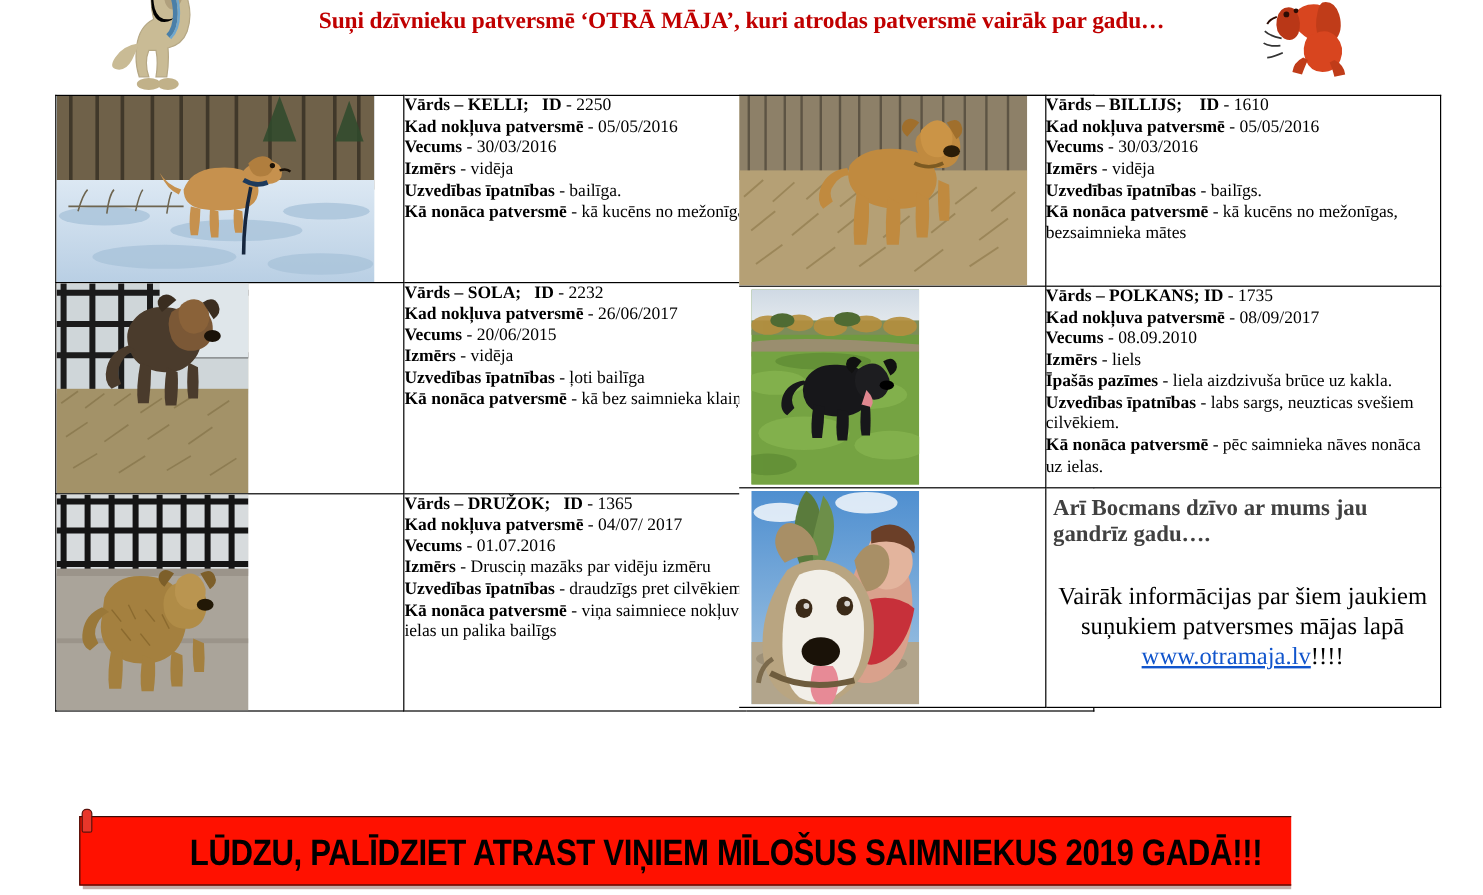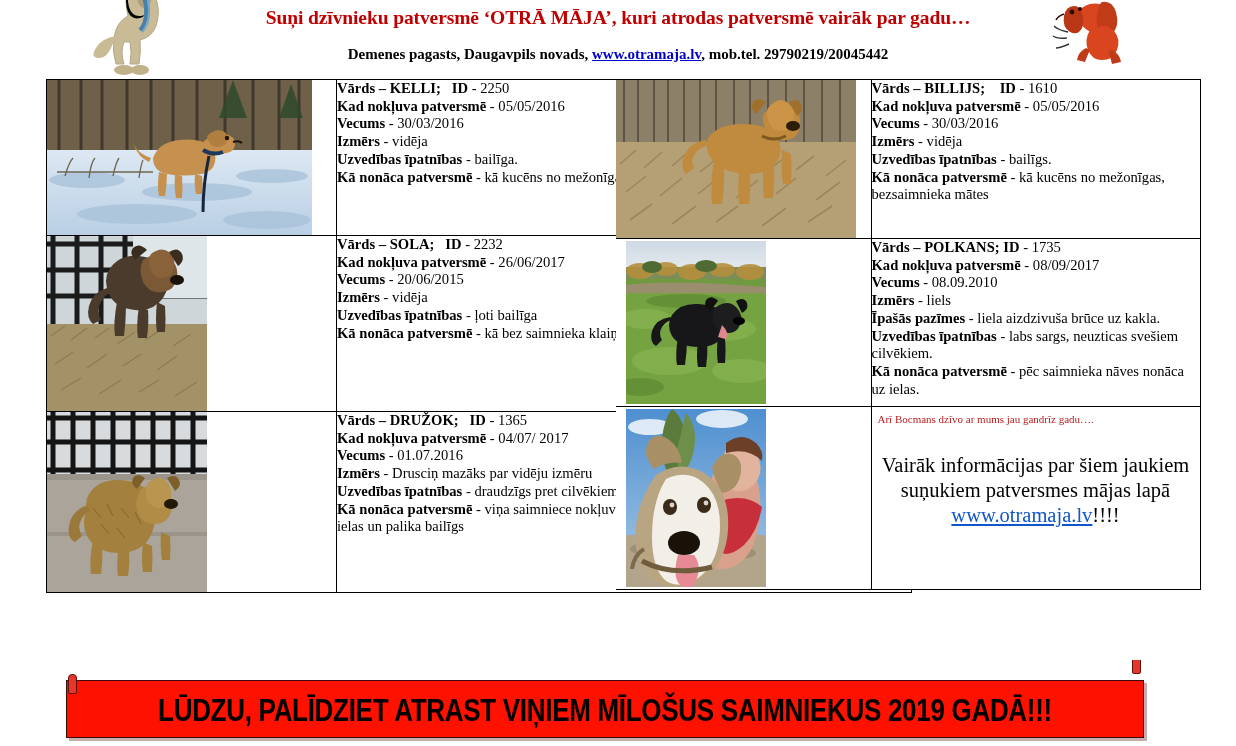--- a/index.html
+++ b/index.html
@@ -77,43 +77,43 @@
   .info {
     font-size:14.6px;
     line-height:1.215;
     color:#000;
   }
   .info .ln { white-space:normal; }
   .info b { font-weight:bold;margin-top:19px; }
 
   
   .promo-top {
-    font-size:11px;
-    font-weight:normal;
-    color:#b91c1c;
+    font-size:19px;
+    font-weight:bold;
+    color:#404040;
     padding:6px 4px 0 6px;
   }
   .promo-big {
     margin-top:28px;
     text-align:center;
     font-size:20.5px;
     font-weight:normal;
     line-height:1.22;
     color:#000;
     padding:0 8px;
   }
   .promo-big a {
     color:#1155cc;
     text-decoration:underline;
   }
 
   
   .banner-wrap {
     position:absolute;
-    left:0; top:660px; width:1236px; height:86px;
+    left:0; top:660px; width:1076px; height:86px;
     overflow:hidden;
   }
   .watermark {
     position:absolute;
     left:74px; top:28px;
     font-family:"Liberation Sans", sans-serif;
     font-size:25px;
     font-weight:bold;
     color:#d9a0a8;
     opacity:.85;
@@ -169,21 +169,20 @@
         <path d="M56 10 q10 2 11 20 q1 16 -7 24" fill="none" stroke="#6fa7cf" stroke-width="2"></path>
         <path d="M34 58 q-14 2 -20 12 q-6 9 2 10 q7 1 12 -8 q4 -8 6 -14 z" fill="#c9bb95"></path>
         <ellipse cx="42" cy="92" rx="10" ry="5" fill="#c1b189"></ellipse>
         <ellipse cx="58" cy="92" rx="9" ry="5" fill="#c1b189"></ellipse>
       </g>
     </svg>
   </div>
 
   <div class="title">Suņi dzīvnieku patversmē ‘OTRĀ MĀJA’, kuri atrodas patversmē vairāk par gadu…</div>
 
-  <div class="subtitle"><span>Demenes pagasts, Daugavpils novads, </span><a href="#">www.otramaja.lv</a><span>, mob.tel. 29790219/20045442</span></div>
 
   <div class="dog-right">
     <svg viewBox="0 0 120 72" width="120" height="72">
       <g>
         <path d="M30 28 q-4 -4 -2 -10 q3 -8 12 -10 q10 -2 16 4 q6 6 5 14 q-1 8 -8 10 q-9 3 -16 -2 z" fill="#d8451f"></path>
         <path d="M24 10 q-8 0 -10 10 q-2 11 6 16 q8 4 12 -4 q3 -9 -1 -17 q-2 -5 -7 -5 z" fill="#b93717"></path>
         <path d="M52 6 q10 -2 14 10 q4 14 -4 22 q-8 7 -13 -2 q-4 -10 -1 -22 q1 -6 4 -8 z" fill="#c03c19"></path>
         <path d="M40 34 q-6 10 -2 20 q4 10 14 10 q11 0 15 -10 q4 -11 -3 -19 q-8 -8 -18 -3 z" fill="#d8451f"></path>
         <path d="M36 52 q-8 4 -9 12 l8 2 q3 -8 5 -12 z" fill="#c03c19"></path>
         <path d="M62 54 q8 4 9 12 l-9 2 q-2 -8 -4 -12 z" fill="#c03c19"></path>

